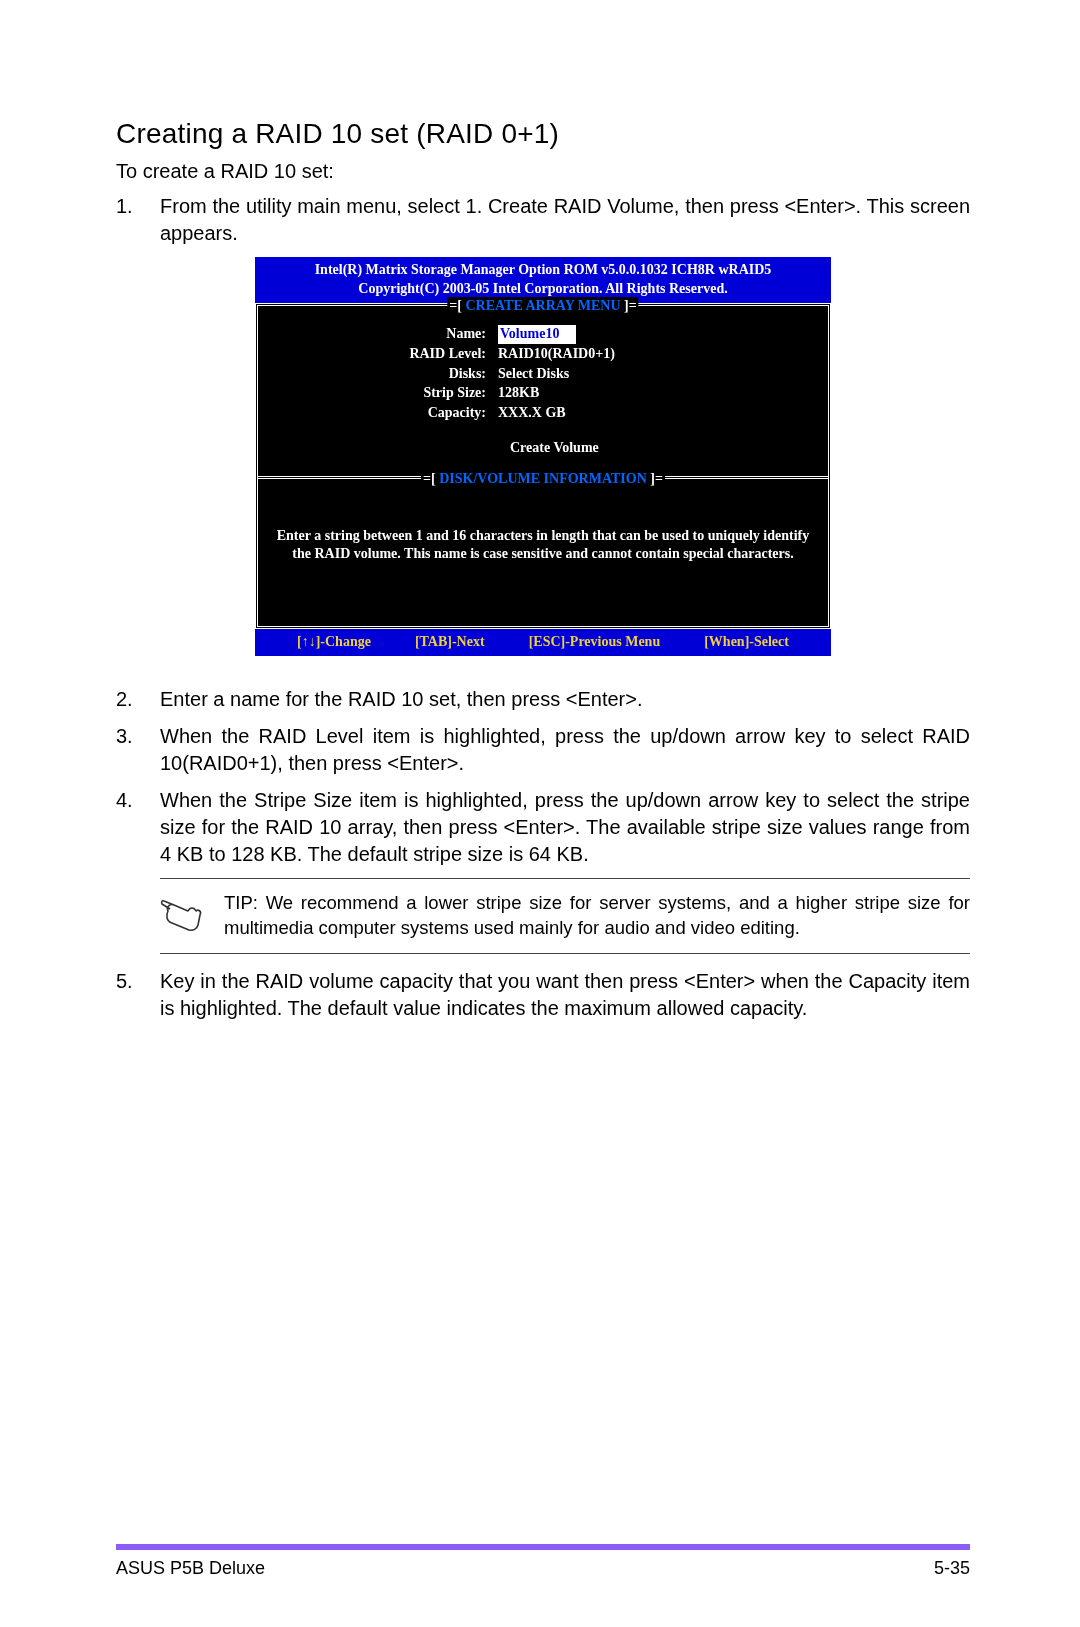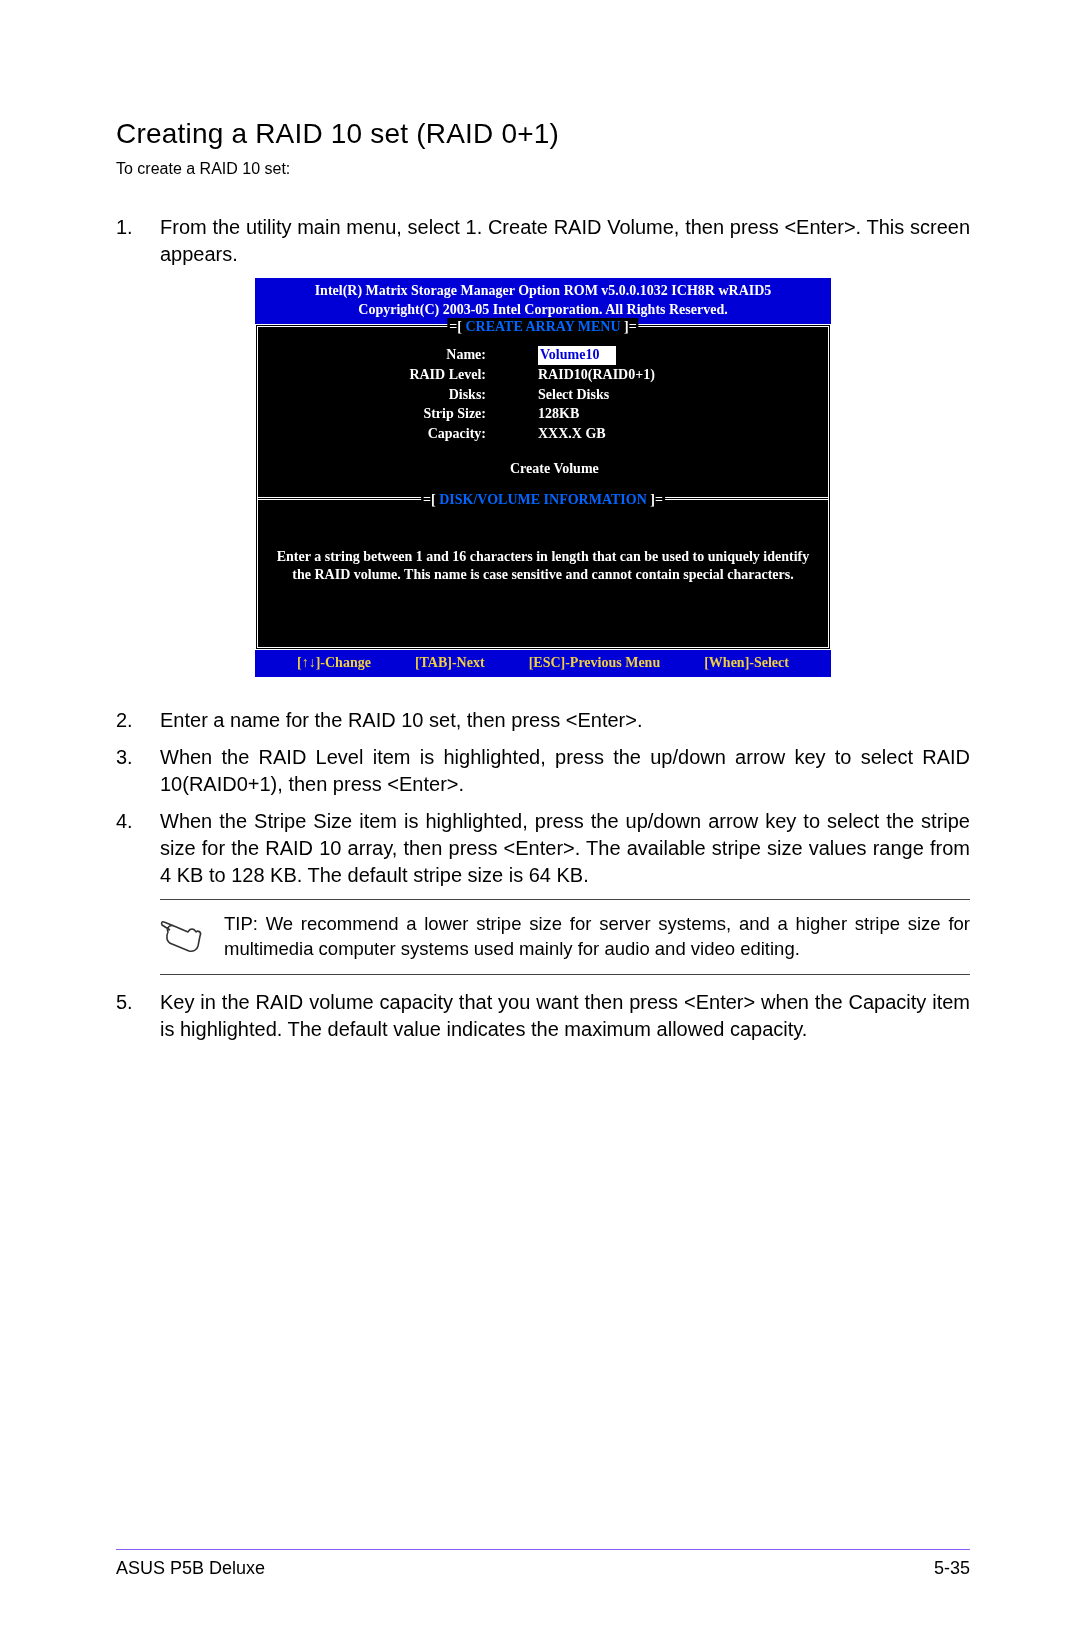--- a/index.html
+++ b/index.html
@@ -14,22 +14,22 @@
   .page {
     padding: 118px 110px 60px 116px;
   }
   .section-title {
     font-size: 28px;
     font-weight: 400;
     margin-bottom: 10px;
     letter-spacing: 0.2px;
   }
   .intro {
-    font-size: 16px;
-    margin-bottom: 36px;
+    font-size: 20px;
+    margin-bottom: 10px;
   }
   ol.steps {
     list-style: none;
   }
   ol.steps > li {
     display: flex;
     font-size: 20px;
     line-height: 1.35;
     margin-bottom: 10px;
     text-align: justify;
@@ -75,21 +75,20 @@
     background: #000;
     padding: 0 2px;
     color: #0066ff;
     font-weight: bold;
     white-space: nowrap;
   }
   .bios-box-title .bracket { color: #fff; }
   .field-row {
     display: flex;
     margin: 1px 0;
-    gap: 40px;
   }
   .field-label {
     width: 230px;
     text-align: right;
     padding-right: 12px;
   }
   .field-value {
     color: #fff;
   }
   .field-value.highlight {
@@ -155,21 +154,21 @@
     font-size: 18.5px;
     line-height: 1.35;
     text-align: justify;
   }
   
   .page-footer {
     position: absolute;
     bottom: 48px;
     left: 116px;
     right: 110px;
-    border-top: 1px solid #8b5cf6;
+    border-top: 6px solid #8b5cf6;
     padding-top: 8px;
     display: flex;
     justify-content: space-between;
     font-size: 18px;
   }
 </style>
 </head>
 <body>
 
 <div class="page">

